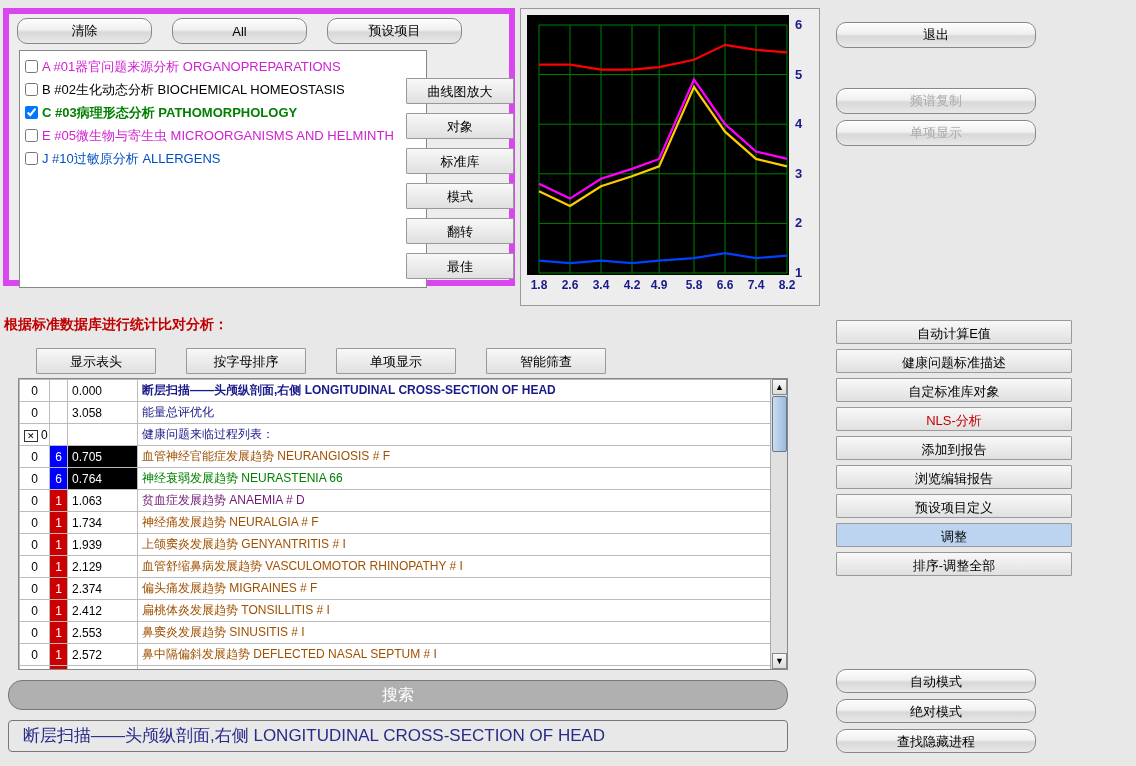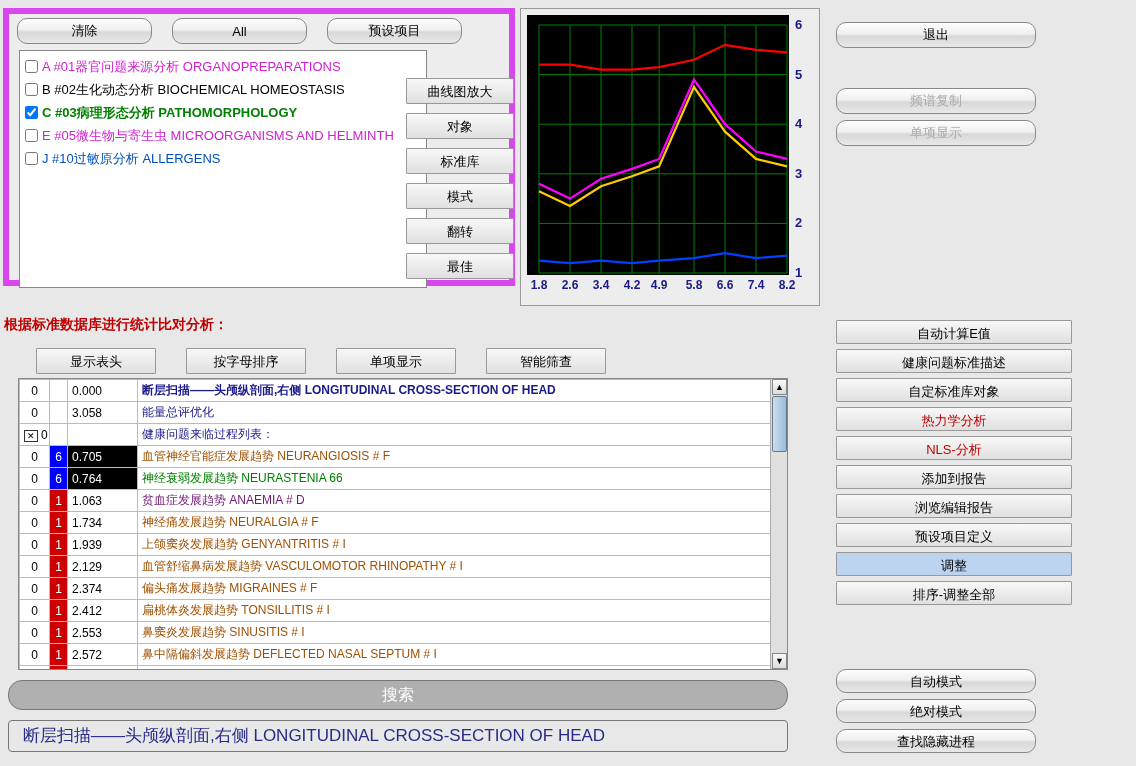--- a/index.html
+++ b/index.html
@@ -294,21 +294,20 @@
     <div class="arrow" style="top:0">▲</div>
     <div class="thumb" style="top:17px"></div>
     <div class="arrow" style="bottom:0">▼</div>
   </div>
 </div>
 
 <div id="right-analysis">
     <button class="btn-flat ">自动计算E值</button>
     <button class="btn-flat ">健康问题标准描述</button>
     <button class="btn-flat ">自定标准库对象</button>
-    <button class="btn-flat red">热力学分析</button>
     <button class="btn-flat red">NLS-分析</button>
     <button class="btn-flat ">添加到报告</button>
     <button class="btn-flat ">浏览编辑报告</button>
     <button class="btn-flat ">预设项目定义</button>
     <button class="btn-flat active">调整</button>
     <button class="btn-flat ">排序-调整全部</button>
   </div>
 
 <div id="right-bottom"><button class="btn">自动模式</button><button class="btn">绝对模式</button><button class="btn">查找隐藏进程</button></div>
 

